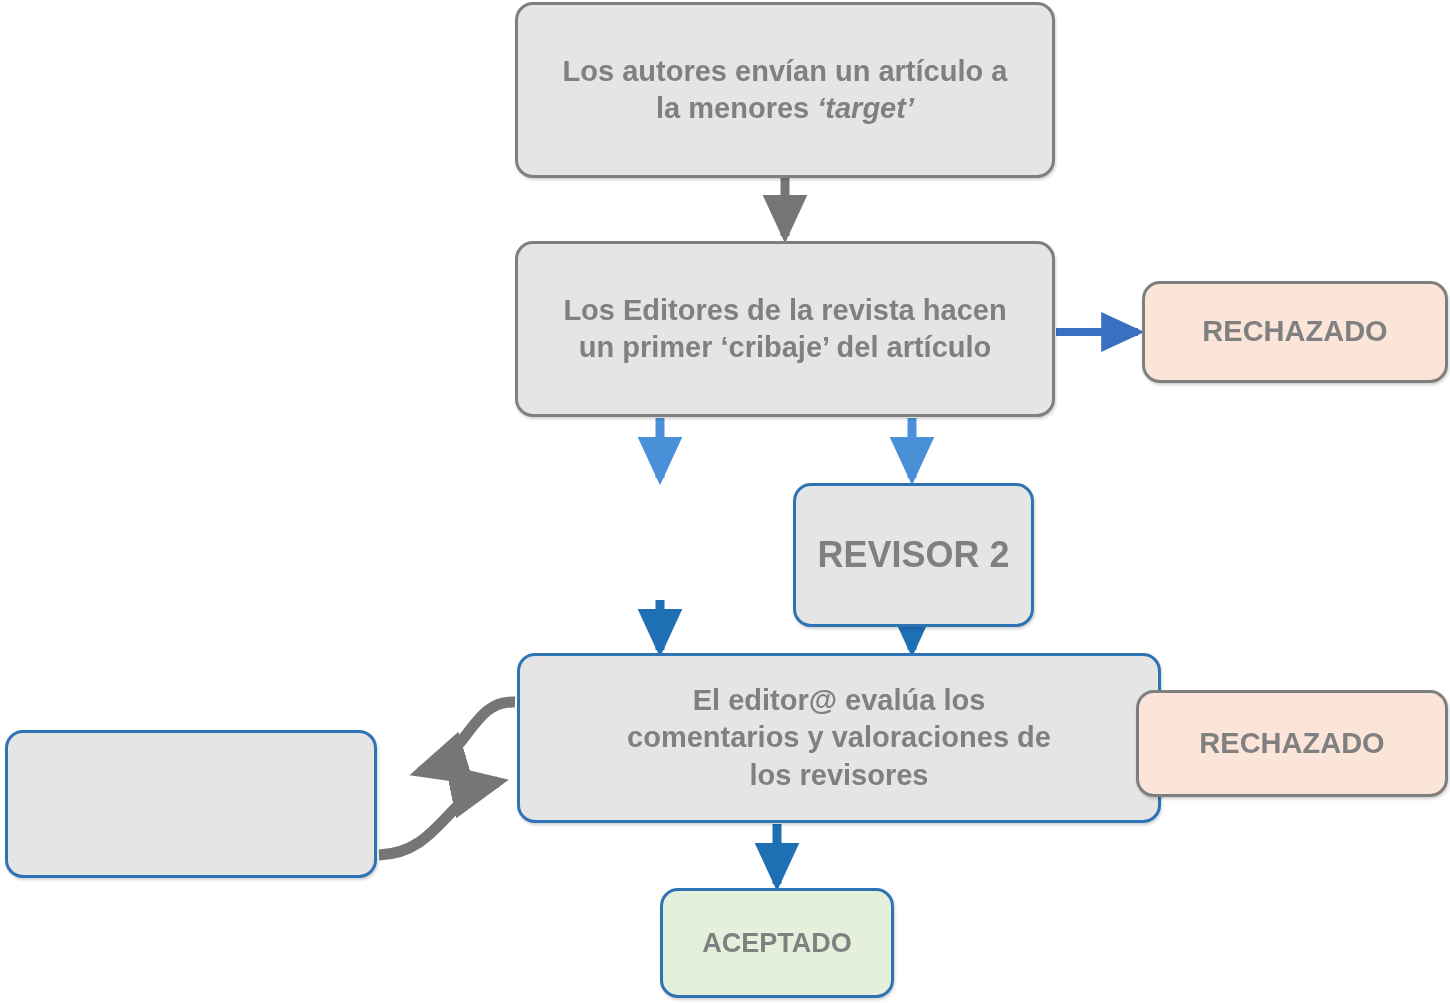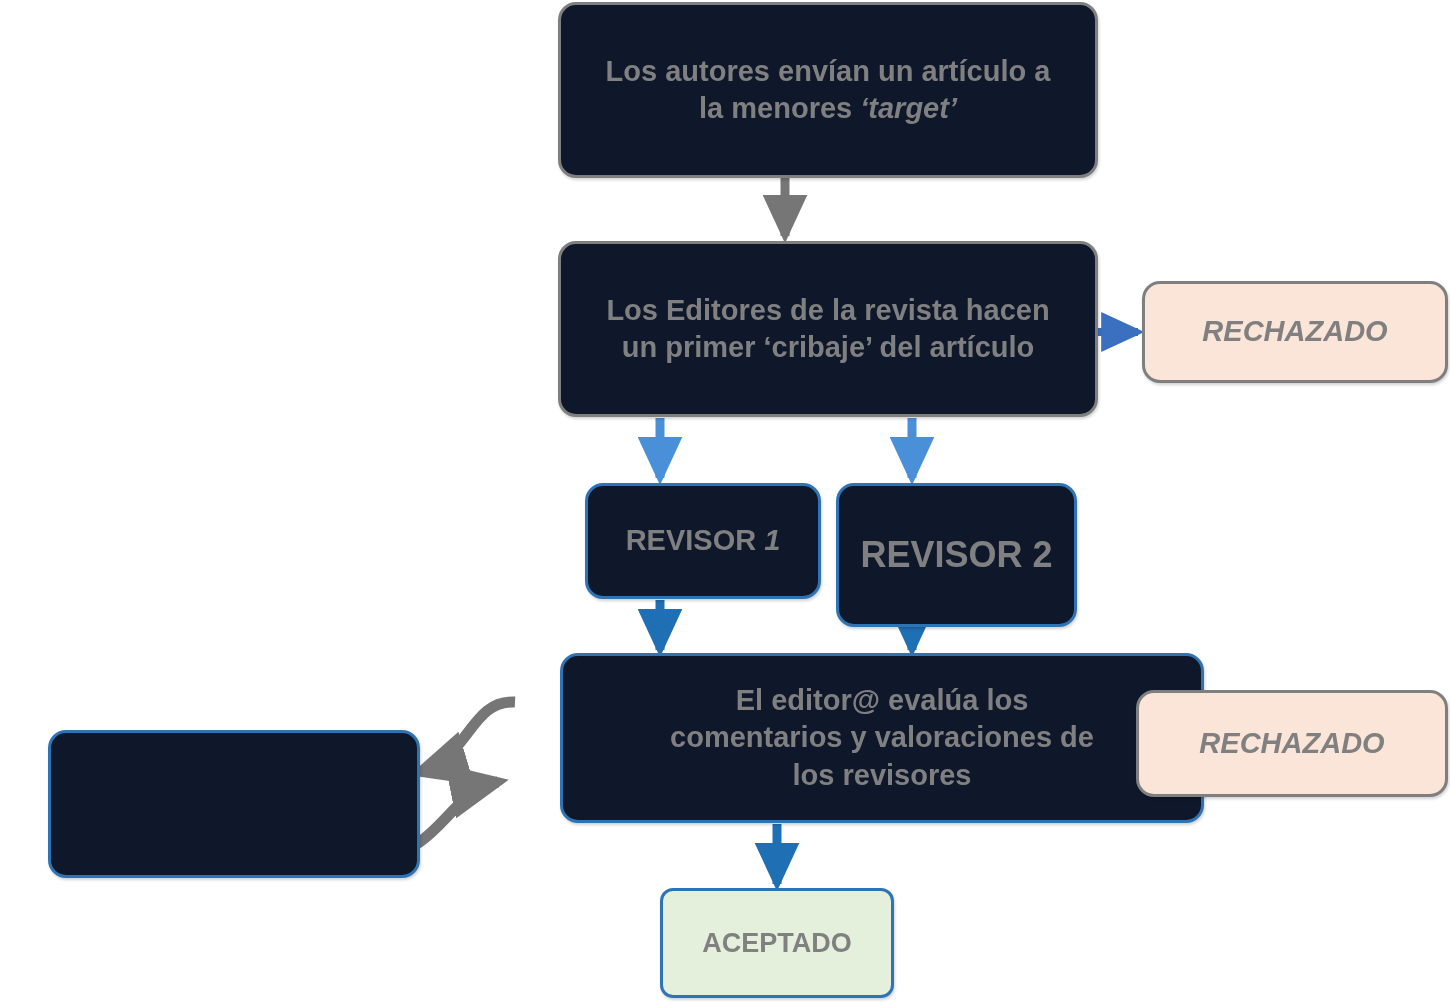--- a/index.html
+++ b/index.html
@@ -36,24 +36,24 @@
     background: #F1F1F1;
     color: #808080;
     font-weight: bold;
     line-height: 1.28;
     padding: 4px 10px;
     box-shadow: 1px 2px 3px rgba(0,0,0,0.18);
   }
   .node .label { display: block; width: 100%; }
   .border-gray  { border: 3px solid #7F7F7F; }
   .border-blue  { border: 3px solid #2E74B5; }
-  .fill-gray    { background: #0f172a; margin-left: 43px; }
+  .fill-gray    { background: #e5e5e5; }
   .fill-peach   { background: #FBE5D8; }
-  .fill-green   { background: #E4EFDC; border-radius: 13px; }
-  .txt-italic   { font-style: italic; }
+  .fill-green   { background: #E4EFDC; }
+  .txt-italic   { }
   em.it { font-style: italic; font-weight: bold; }
 
   
   #node-submit      { left: 515px;  top: 2px;   width: 540px; height: 176px; font-size: 29px; }
   #node-screening   { left: 515px;  top: 241px; width: 540px; height: 176px; font-size: 29px; }
   #node-reject-1    { left: 1142px; top: 281px; width: 306px; height: 102px; font-size: 29px; }
   #node-reviewer-1  { left: 542px;  top: 483px; width: 236px; height: 116px; font-size: 29px; }
   #node-reviewer-2  { left: 793px;  top: 483px; width: 241px; height: 144px; font-size: 36px; }
   #node-evaluate    { left: 517px;  top: 653px; width: 644px; height: 170px; font-size: 29px; text-align: center; }
   #node-reject-2    { left: 1136px; top: 690px; width: 312px; height: 107px; font-size: 29px; }
@@ -116,25 +116,20 @@
     <span class="label">
       <span>Los Editores de la revista hacen</span><br>
       <span>un primer ‘cribaje’ del artículo</span>
     </span>
   </div>
 
   <div class="node border-gray fill-peach txt-italic" id="node-reject-1">
     <span class="label">RECHAZADO</span>
   </div>
 
-  <div class="node border-blue fill-gray" id="node-reviewer-1">
-    <span class="label">
-      <span>REVISOR </span><em class="it">1</em>
-    </span>
-  </div>
 
   <div class="node border-blue fill-gray" id="node-reviewer-2">
     <span class="label">REVISOR 2</span>
   </div>
 
   <div class="node border-blue fill-gray" id="node-evaluate">
     <span class="label">
       <span>El editor@ evalúa los</span><br>
       <span>comentarios y valoraciones de</span><br>
       <span>los revisores</span>

